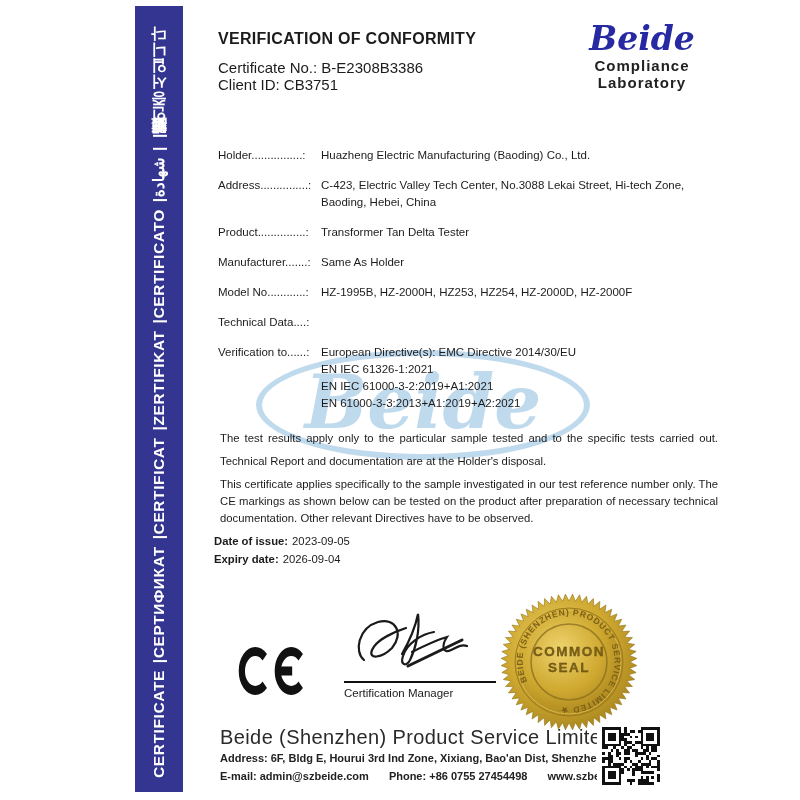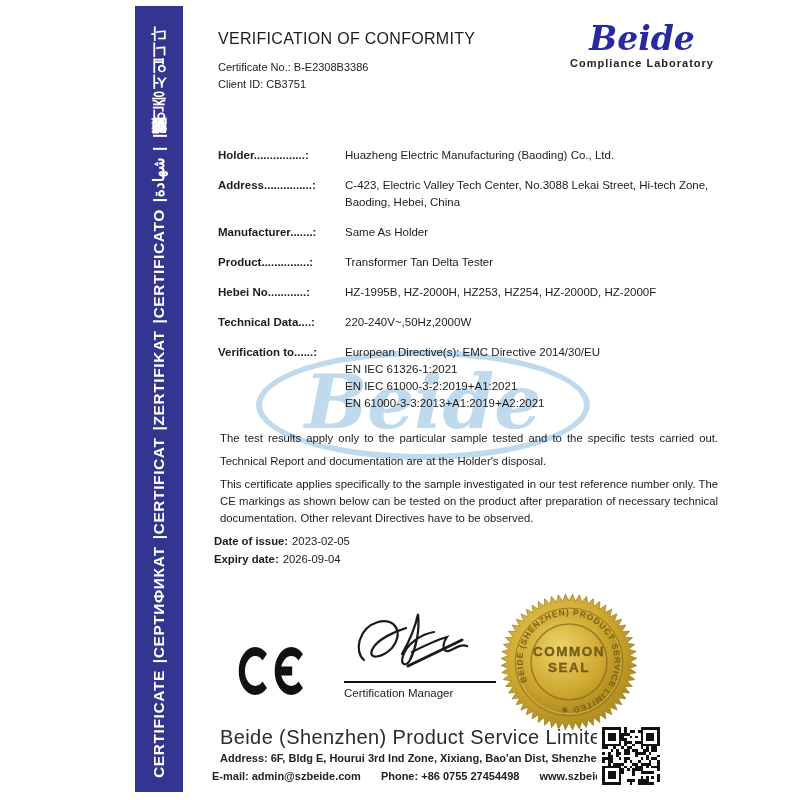--- a/index.html
+++ b/index.html
@@ -5,55 +5,55 @@
   html,body{margin:0;padding:0;background:#fff;}
   .page{position:relative;width:800px;height:800px;background:#fff;overflow:hidden;
         font-family:"Liberation Sans",sans-serif;color:#1c1c1c;}
   
   .ribbon{position:absolute;left:135px;top:6px;width:48px;height:786px;
           background:var(--navy,#333590);display:flex;justify-content:center;}
   .ribbon-text{writing-mode:vertical-rl;transform:rotate(180deg);
           color:#fff;font-size:15.5px;font-weight:600;letter-spacing:.6px;word-spacing:2px;
           padding-top:14px;white-space:nowrap;}
   
-  .title{position:absolute;left:218px;top:30px;font-size:16px;font-weight:normal;letter-spacing:.3px;}
-  .certinfo{position:absolute;left:218px;top:59px;font-size:11px;line-height:17px;}
+  .title{position:absolute;left:218px;top:30px;font-size:16px;font-weight:bold;letter-spacing:.3px;}
+  .certinfo{position:absolute;left:218px;top:59px;font-size:15px;line-height:17px;}
   .logo{position:absolute;left:556px;top:22px;width:172px;text-align:center;}
   .logo-word{font-family:"DejaVu Serif",serif;font-style:italic;font-weight:bold;
              font-size:33px;line-height:34px;color:var(--logo-blue,#2629a2);}
-  .logo-sub{font-size:11px;color:#222;letter-spacing:1px;margin-top:1px;font-weight:bold;}
+  .logo-sub{font-size:15px;color:#222;letter-spacing:1px;margin-top:1px;font-weight:bold;}
   
   .watermark{position:absolute;left:256px;top:350px;width:322px;height:98px;z-index:0;
              border:6px solid var(--wm,#b5d3eb);border-radius:50%;opacity:.85;
              display:flex;align-items:center;justify-content:center;}
   .watermark span{font-family:"DejaVu Serif",serif;font-style:italic;font-weight:bold;
              font-size:74px;color:var(--wm,#b5d3eb);line-height:1;padding-bottom:6px;}
   
   .fields{position:absolute;left:218px;top:147px;width:504px;z-index:1;}
   .frow{display:flex;margin-bottom:13px;font-size:11.5px;line-height:17px;}
-  .flabel{width:127px;font-weight:bold;flex:none;}
+  .flabel{width:103px;font-weight:normal;flex:none;}
   .fvalue{flex:1;white-space:pre-line;}
   
   .statements{position:absolute;left:214px;top:424px;width:510px;font-size:11.3px;
               line-height:17px;z-index:1;}
   .statements p{margin:6px;text-align:justify;}
   .p-stretch{text-align-last:justify;}
   .dateline{margin-top:1px;font-size:11.3px;line-height:17px;}
   .dateline b{margin-right:4px;}
   
   .ce{position:absolute;left:238px;top:646px;z-index:1;}
   .sig{position:absolute;left:350px;top:610px;z-index:1;}
   .sig-line{position:absolute;left:344px;top:681px;width:152px;height:2px;background:#111;z-index:1;}
   .sig-title{position:absolute;left:344px;top:687px;width:152px;text-align:left;
              font-size:11.5px;z-index:1;}
   .seal{position:absolute;left:499px;top:592px;z-index:1;}
   
   .f-company{position:absolute;left:220px;top:726px;font-size:20px;letter-spacing:.4px;color:#2a2a2a;}
   .f-address{position:absolute;left:220px;top:752px;font-size:11px;font-weight:bold;color:#222;}
-  .f-contact{position:absolute;left:212px;top:770px;font-size:11px;font-weight:bold;color:#222;
+  .f-contact{position:absolute;left:220px;top:770px;font-size:11px;font-weight:bold;color:#222;
              display:flex;gap:20px;}
   .qr{position:absolute;left:597px;top:722px;}
 </style>
 </head>
 <body>
 
 <div class="page">
 
   <div class="ribbon">
     <div class="ribbon-text">CERTIFICATE |СЕРТИФИКАТ |CERTIFICAT |ZERTIFIKAT |CERTIFICATO |شهادة |証明書 |인증서입니다</div>
@@ -76,50 +76,49 @@
   <div class="fields">
     <div class="frow">
       <span class="flabel">Holder................:</span>
       <span class="fvalue">Huazheng Electric Manufacturing (Baoding) Co., Ltd.</span>
     </div>
     <div class="frow">
       <span class="flabel">Address...............:</span>
       <span class="fvalue">C-423, Electric Valley Tech Center, No.3088 Lekai Street, Hi-tech Zone, Baoding, Hebei, China</span>
     </div>
     <div class="frow">
+      <span class="flabel">Product...............:</span>
+      <span class="fvalue">Transformer Tan Delta Tester</span>
+    </div>
+    <div class="frow">
       <span class="flabel">Manufacturer.......:</span>
       <span class="fvalue">Same As Holder</span>
     </div>
     <div class="frow">
-      <span class="flabel">Product...............:</span>
-      <span class="fvalue">Transformer Tan Delta Tester</span>
-    </div>
-    <div class="frow">
-      <span class="flabel">Hebei No............:</span>
+      <span class="flabel">Model No............:</span>
       <span class="fvalue">HZ-1995B, HZ-2000H, HZ253, HZ254, HZ-2000D, HZ-2000F</span>
     </div>
     <div class="frow">
       <span class="flabel">Technical Data....:</span>
-      <span class="fvalue">220-240V~,50Hz,2000W</span>
     </div>
     <div class="frow">
       <span class="flabel">Verification to......:</span>
       <span class="fvalue">European Directive(s): EMC Directive 2014/30/EU
 EN IEC 61326-1:2021
 EN IEC 61000-3-2:2019+A1:2021
 EN 61000-3-3:2013+A1:2019+A2:2021</span>
     </div>
   </div>
 
   <div class="statements">
     <p class="p-stretch">The test results apply only to the particular sample tested and to the specific tests carried out.</p>
     <p>Technical Report and documentation are at the Holder's disposal.</p>
     <p>This certificate applies specifically to the sample investigated in our test reference number only. The CE markings as shown below can be tested on the product after preparation of necessary technical documentation. Other relevant Directives have to be observed.</p>
     <div class="dateline">
-      <b>Date of issue:</b><span>2023-02-05</span>
+      <b>Date of issue:</b><span>2023-09-05</span>
     </div>
     <div class="dateline">
       <b>Expiry date:</b><span>2026-09-04</span>
     </div>
   </div>
 
   <div class="ce">
     <svg width="70" height="50" viewBox="0 0 146 72" preserveAspectRatio="none">
       <g fill="none" stroke="#111" stroke-width="13">
         <path d="M 55.8 16.2 A 28 28 0 1 0 55.8 55.8"></path>

